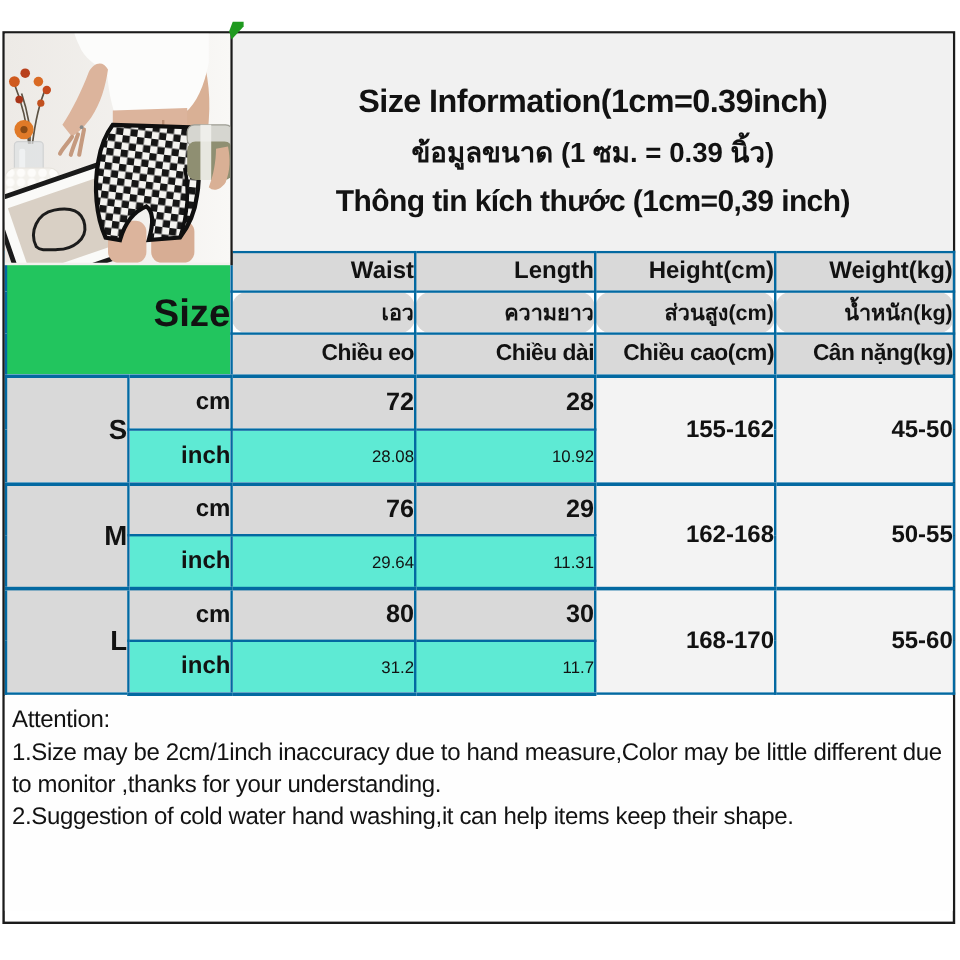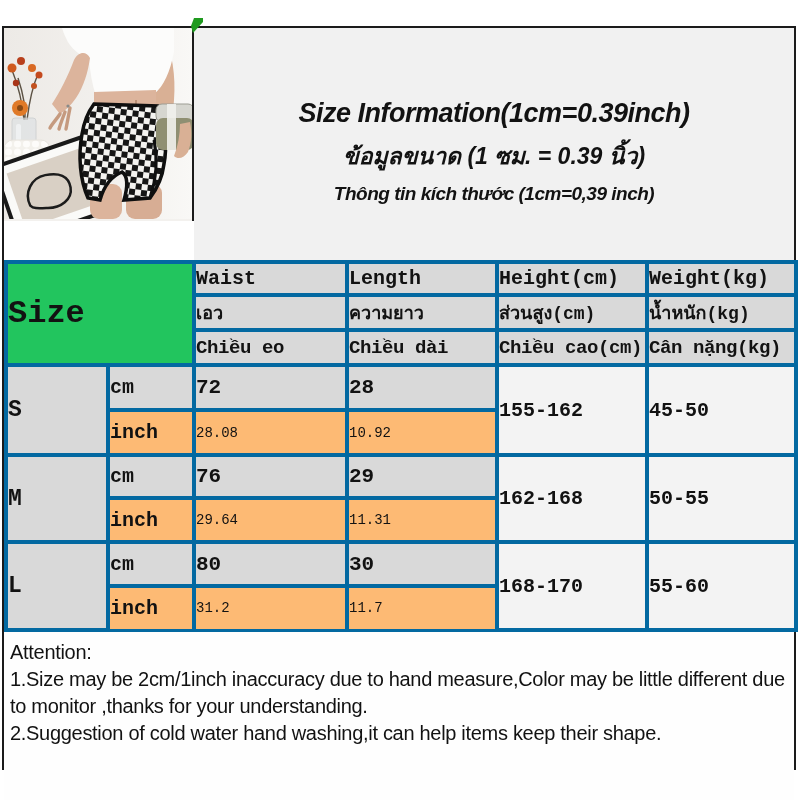--- a/index.html
+++ b/index.html
@@ -6,48 +6,48 @@
   body{
     width:800px;height:800px;background:#ffffff;position:relative;overflow:hidden;
     font-family:"Liberation Sans","DejaVu Sans",sans-serif;color:#121212;
     -webkit-font-smoothing:antialiased;
   }
   .frame{
     position:absolute;left:2px;top:26px;width:794px;height:744px;
     border:2px solid #1b1b1b;box-sizing:border-box;background:#ffffff;
   }
   
-  .top-band{display:flex;height:232px;font-style:italic;}
+  .top-band{display:flex;height:181px;}
   .photo-box{
     width:190px;height:193px;border-right:2px solid #1b1b1b;box-sizing:border-box;
     background:#f3f1ee;overflow:hidden;flex:0 0 auto;
   }
   .title-area{
     flex:1;background:#f1f1f1;display:flex;flex-direction:column;
     align-items:center;justify-content:center;gap:9px;padding-top:14px;box-sizing:border-box;
   }
   .title-en{font-size:27px;font-weight:bold;letter-spacing:-0.5px;}
   .title-th{font-size:23px;font-weight:bold;}
-  .title-vi{font-size:19px;font-weight:bold;letter-spacing:-0.5px;}
+  .title-vi{font-size:25px;font-weight:bold;letter-spacing:-0.5px;}
   
   table.size-table{
     border-collapse:collapse;table-layout:fixed;width:790px;height:368px;
   }
   table.size-table td{
-    border:4px solid #0369a1;text-align:left;vertical-align:middle;
-    padding:0;overflow:hidden;font-family:Liberation Mono, monospace;
+    border:2px solid #0369a1;text-align:right;vertical-align:middle;
+    padding:0;overflow:hidden;
   }
   tr.grp td{border-top-width:3px;}
   tr.last td{border-bottom-width:3px;}
   td.gray{background:#d9d9d9;}
-  td.white{background:#fdba74;margin-top:24px;}
+  td.white{background:#5eead4;margin-top:24px;}
   td.range{background:#f3f3f3;margin-left:20px;}
   td.corner{background:#22c55e;font-size:32px;font-weight:bold;}
   .hdr-en{font-size:20px;font-weight:bold;}
-  .hdr-th{font-size:18px;font-weight:bold;}
+  .hdr-th{font-size:18px;font-weight:bold;border-radius:14px;}
   .hdr-vi{font-size:19px;font-weight:bold;letter-spacing:-0.4px;}
   .size-letter{font-size:23px;font-weight:bold;}
   .unit{font-size:20px;font-weight:bold;}
   .val-cm{font-size:21px;font-weight:bold;}
   .val-in{font-size:14px;font-weight:normal;}
   .val-range{font-size:20px;font-weight:bold;}
   
   .attention{
     height:179px;box-sizing:border-box;background:#fefefe;
     padding:7px 6px 0 6px;font-size:20px;line-height:27px;letter-spacing:-0.3px;

